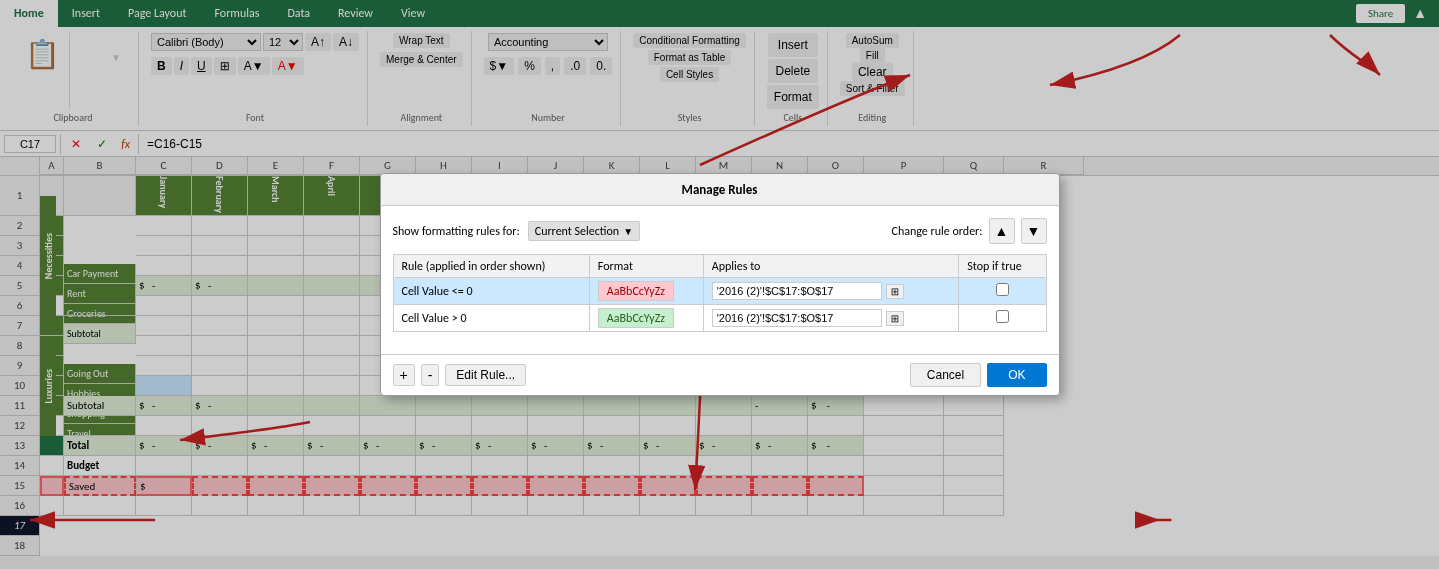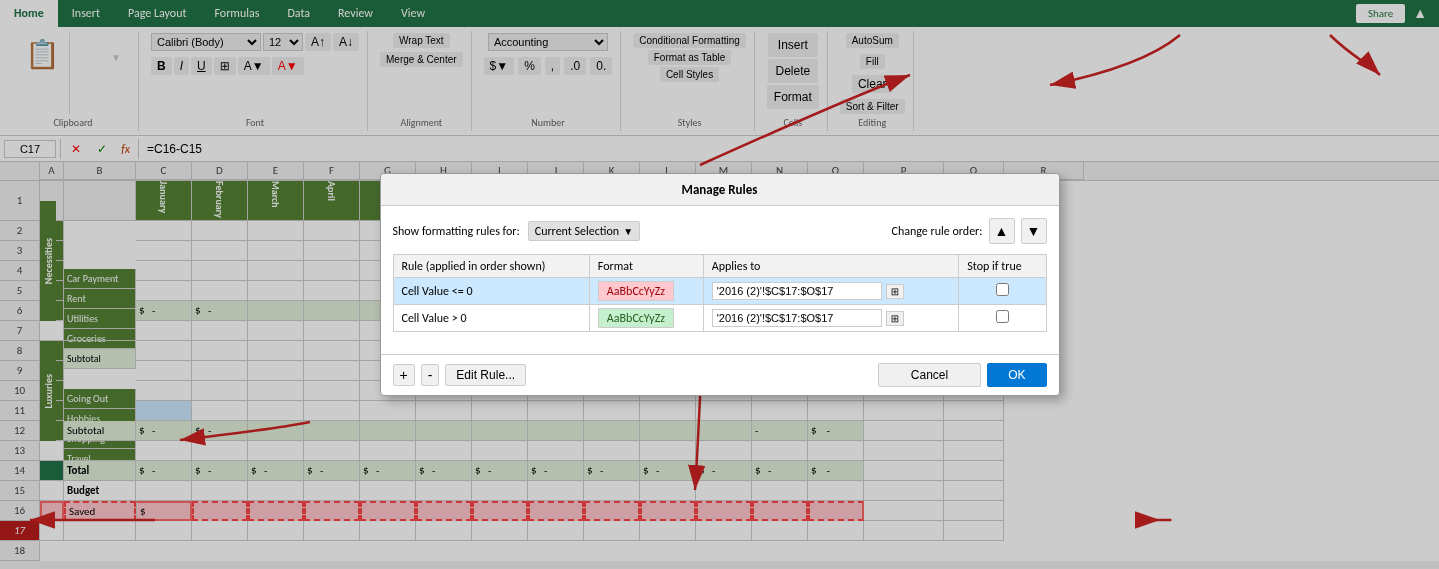--- a/index.html
+++ b/index.html
@@ -30,21 +30,21 @@
     .cell-ref { width: 52px; border: 1px solid #ccc; padding: 2px 4px; font-size: 11px; text-align: center; }
     .formula-divider { width: 1px; background: #ccc; height: 20px; }
     .fx-label { font-size: 12px; color: #c2410c; font-style: italic; padding: 0 4px; }
     .formula-input { flex: 1; border: none; outline: none; font-size: 12px; padding: 2px 4px; }
     .col-header { border-right: 1px solid #ccc; border-bottom: 1px solid #ccc; text-align: center; font-size: 11px; color: #444; padding: 2px; background: #f2f2f2; display: flex; align-items: center; justify-content: center; }
 
     
     .spreadsheet-container { display: flex; position: relative; background: white; }
     .row-numbers { width: 40px; min-width: 40px; background: #f2f2f2; }
     .row-num { border-right: 1px solid #ccc; border-bottom: 1px solid #ccc; text-align: center; font-size: 11px; color: #444; display: flex; align-items: center; justify-content: center; background: #f2f2f2; }
-    .row-num.active-row { background: #b91c1c; color: white; font-style: italic; }
+    .row-num.active-row { background: #0f172a; color: white; font-style: italic; }
     .grid { flex: 1; position: relative; }
     .grid-row { display: flex; }
     .cell { border-right: 1px solid #ccc; border-bottom: 1px solid #ccc; font-size: 11px; padding: 0 3px; display: flex; align-items: center; overflow: hidden; white-space: nowrap; min-height: 20px; }
     .cell.header-cell { background: #548235; color: white; font-weight: bold; font-size: 10px; }
     .cell.label-cell { background: #548235; color: white; font-size: 10px; margin-top: 48px; }
     .cell.subtotal-cell { background: #e2efda; }
     .cell.total-row { background: #e2efda; }
     .cell.saved-row { background: #ffc7ce; border: 2px dashed #ff4444; }
     .cell.highlight { background: #cce8ff; }
     .month-cell { writing-mode: vertical-rl; text-orientation: mixed; font-size: 10px; text-align: center; }
@@ -64,21 +64,21 @@
     .rules-table td { border: 1px solid #ccc; padding: 4px 8px; }
     .rules-table tr.selected-row td { background: #cce8ff; }
     .format-preview-red { background: #ffc7ce; color: #9c0006; padding: 2px 8px; border: 1px solid #ccc; }
     .format-preview-green { background: #c6efce; color: #276221; padding: 2px 8px; border: 1px solid #ccc; }
     .applies-to-cell { display: flex; align-items: center; gap: 4px; }
     .applies-to-input { border: 1px solid #ccc; padding: 2px 4px; font-size: 11px; width: 170px; }
     .range-btn { border: 1px solid #ccc; background: #f0f0f0; padding: 1px 4px; cursor: pointer; font-size: 10px; }
     .dialog-footer { display: flex; align-items: center; padding: 8px 12px; border-top: 1px solid #ccc; gap: 6px; }
     .add-btn { border: 1px solid #ccc; background: #f0f0f0; padding: 2px 6px; cursor: pointer; font-size: 14px; border-radius: 2px; }
     .edit-rule-btn { border: 1px solid #ccc; background: #f0f0f0; padding: 3px 10px; cursor: pointer; font-size: 12px; border-radius: 2px; }
-    .cancel-btn { border: 1px solid #ccc; background: #f0f0f0; padding: 4px 32px; cursor: pointer; font-size: 12px; border-radius: 2px; margin-left: auto; }
+    .cancel-btn { border: 1px solid #ccc; background: #f0f0f0; padding: 4px 16px; cursor: pointer; font-size: 12px; border-radius: 2px; margin-left: auto; }
     .ok-btn { border: 1px solid #0078d4; background: #0078d4; color: white; padding: 4px 20px; cursor: pointer; font-size: 12px; border-radius: 2px; }
 
     
     .arrow-canvas { position: fixed; top: 0; left: 0; pointer-events: none; z-index: 99; }
 
     
     .c-a { width: 24px; min-width: 24px; }
     .c-b { width: 72px; min-width: 72px; }
     .c-c { width: 56px; min-width: 56px; }
     .c-d { width: 56px; min-width: 56px; }
@@ -206,21 +206,21 @@
     <div class="ribbon-group">
       <div class="ribbon-group-content" style="flex-direction:column;gap:2px;">
         <button class="fmt-btn big-ribbon-btn">Insert</button>
         <button class="fmt-btn big-ribbon-btn">Delete</button>
         <button class="fmt-btn big-ribbon-btn">Format</button>
       </div>
       <div class="ribbon-group-label">Cells</div>
     </div>
 
     <div class="ribbon-group">
-      <div class="ribbon-group-content" style="flex-direction:column;gap:6px;">
+      <div class="ribbon-group-content" style="flex-direction:column;gap:0;">
         <button class="fmt-btn" style="font-size:10px;">AutoSum</button>
         <button class="fmt-btn" style="font-size:10px;">Fill</button>
         <button class="fmt-btn" style="font-size:12px;">Clear</button>
         <button class="fmt-btn" style="font-size:10px;">Sort &amp; Filter</button>
       </div>
       <div class="ribbon-group-label">Editing</div>
     </div>
   </div>
 </div>
 
@@ -334,39 +334,20 @@
       <div class="cell c-j"></div>
       <div class="cell c-k"></div>
       <div class="cell c-l"></div>
       <div class="cell c-m"></div>
       <div class="cell c-n"></div>
       <div class="cell c-o"></div>
       <div class="cell c-p">Necessities</div>
       <div class="cell c-q" style="font-size:11px;">$&nbsp;&nbsp;&nbsp;&nbsp;-</div>
     </div>
 
-    <div class="grid-row row-h">
-      <div class="cell c-a" style="background:#548235;"></div>
-      <div class="cell c-b label-cell">Utilities</div>
-      <div class="cell c-c"></div>
-      <div class="cell c-d"></div>
-      <div class="cell c-e"></div>
-      <div class="cell c-f"></div>
-      <div class="cell c-g"></div>
-      <div class="cell c-h"></div>
-      <div class="cell c-i"></div>
-      <div class="cell c-j"></div>
-      <div class="cell c-k"></div>
-      <div class="cell c-l"></div>
-      <div class="cell c-m"></div>
-      <div class="cell c-n"></div>
-      <div class="cell c-o"></div>
-      <div class="cell c-p">Luxuries</div>
-      <div class="cell c-q" style="font-size:11px;">$&nbsp;&nbsp;&nbsp;&nbsp;-</div>
-    </div>
 
     <div class="grid-row row-h">
       <div class="cell c-a" style="background:#548235;"></div>
       <div class="cell c-b label-cell">Groceries</div>
       <div class="cell c-c"></div>
       <div class="cell c-d"></div>
       <div class="cell c-e"></div>
       <div class="cell c-f"></div>
       <div class="cell c-g"></div>
       <div class="cell c-h"></div>

